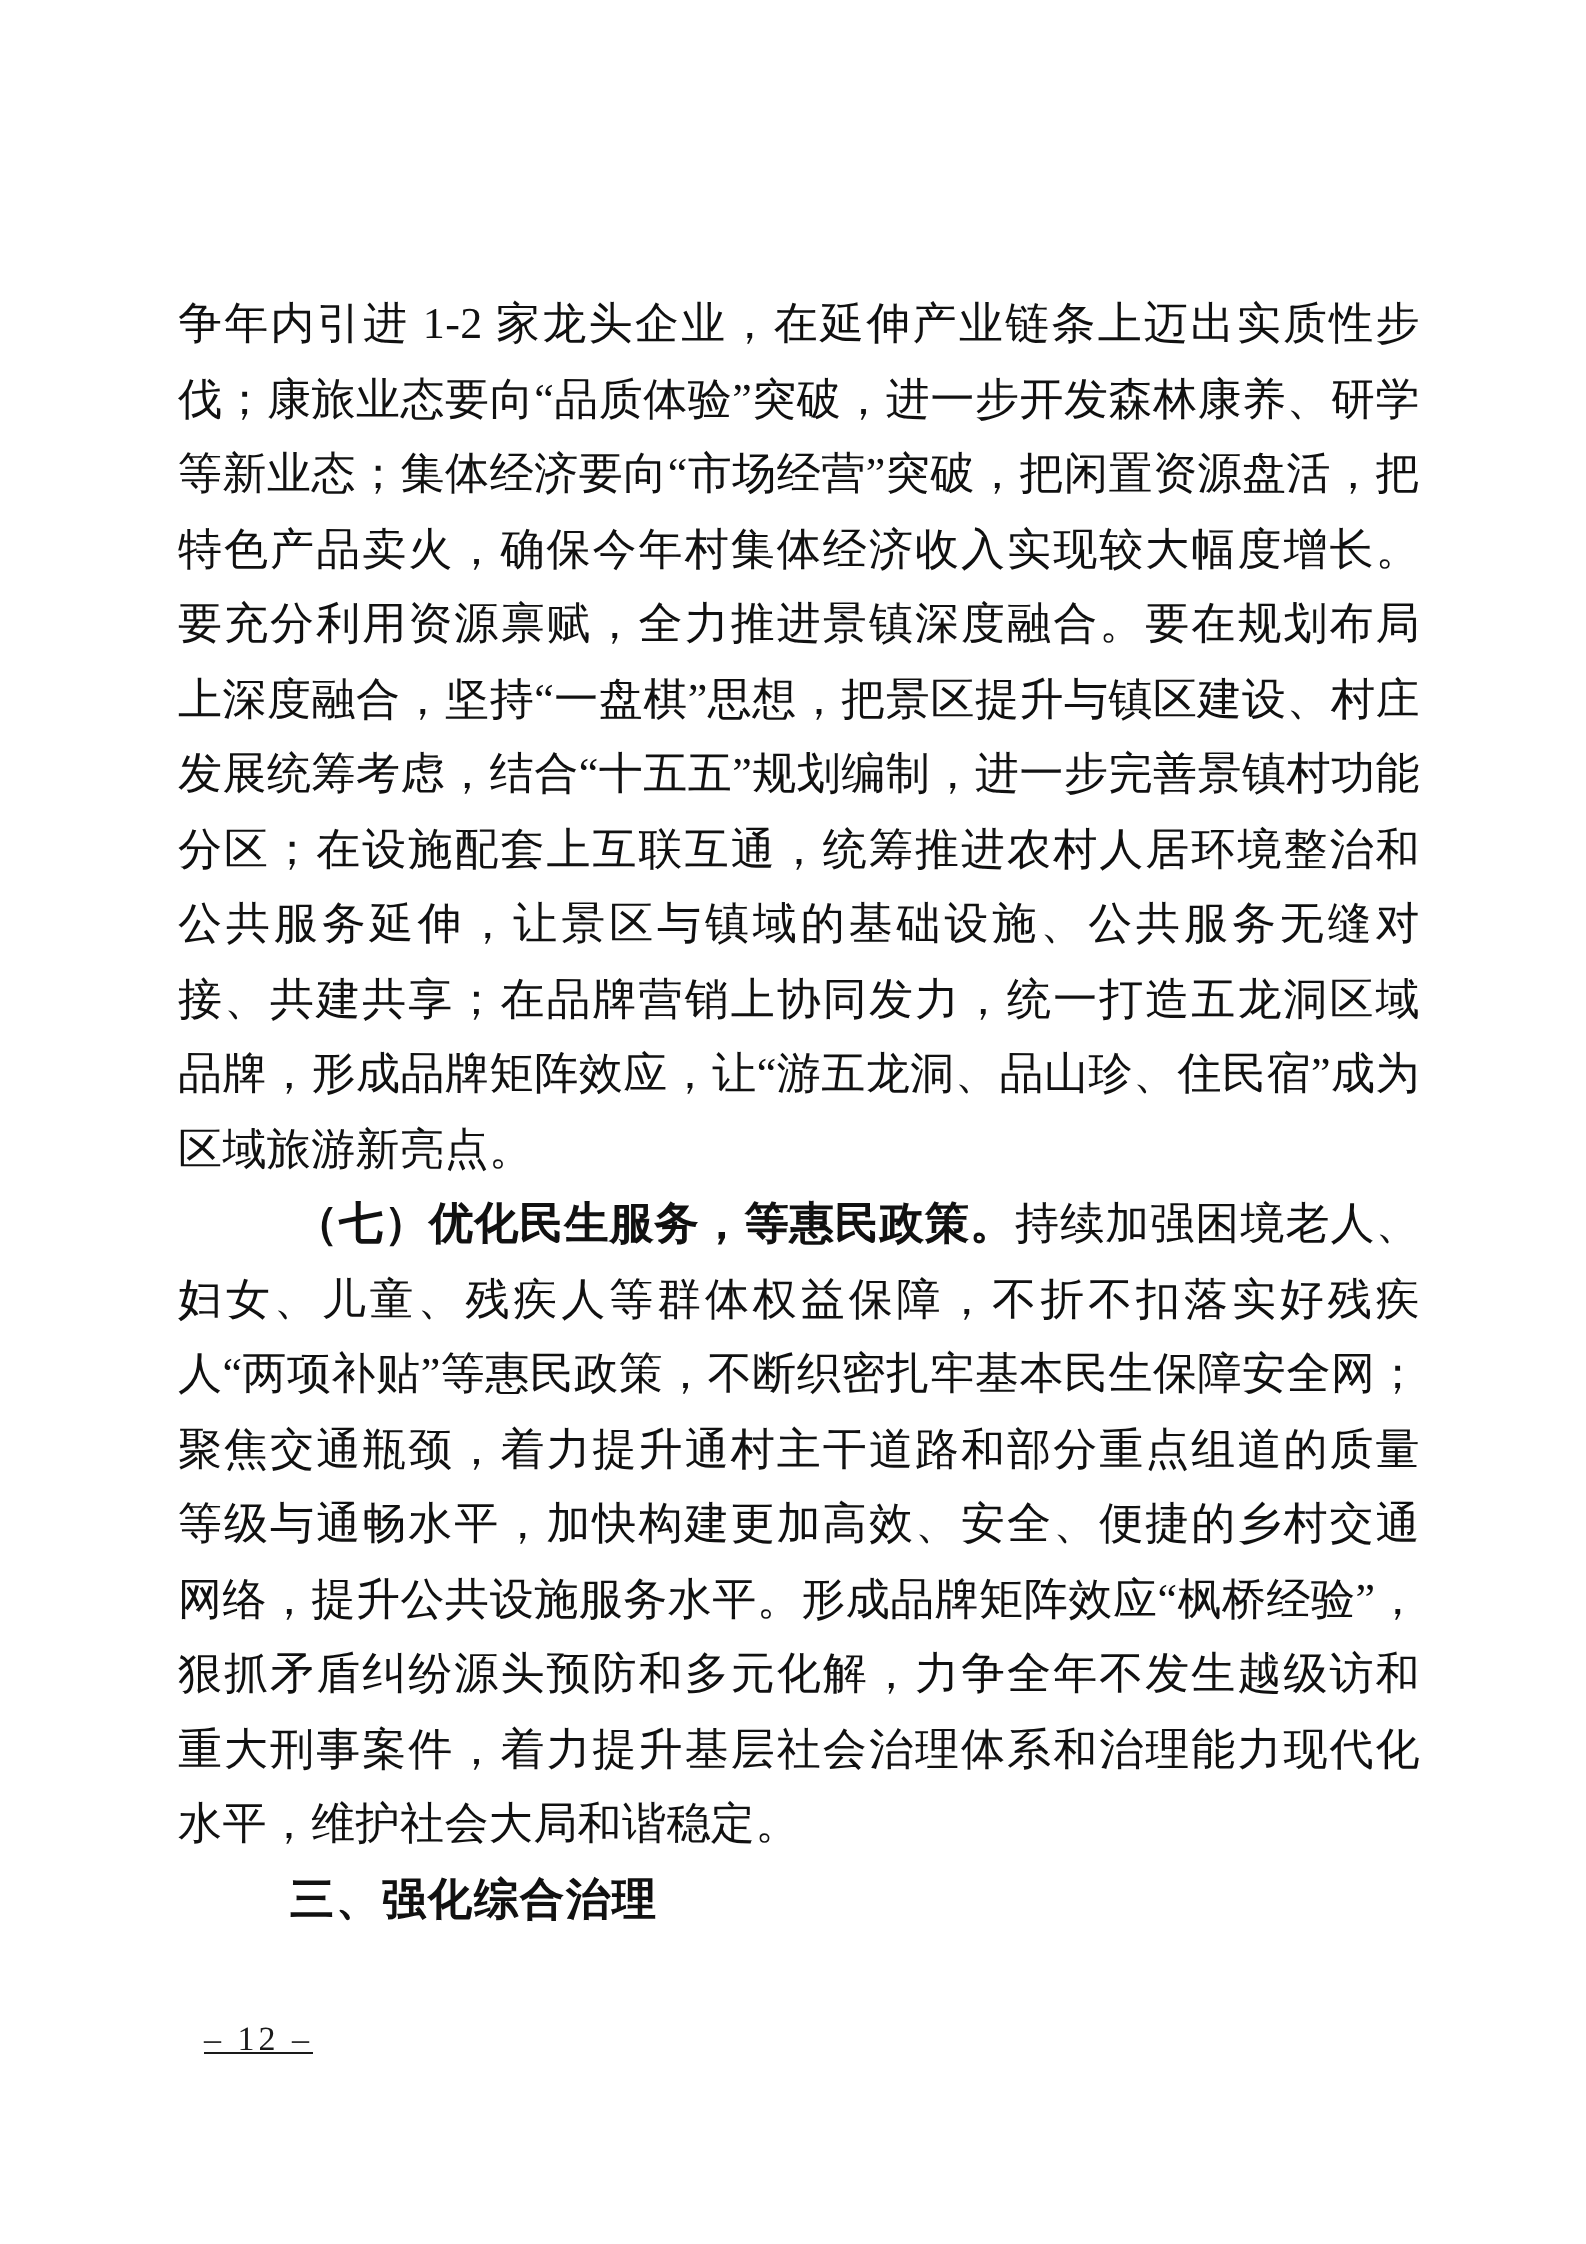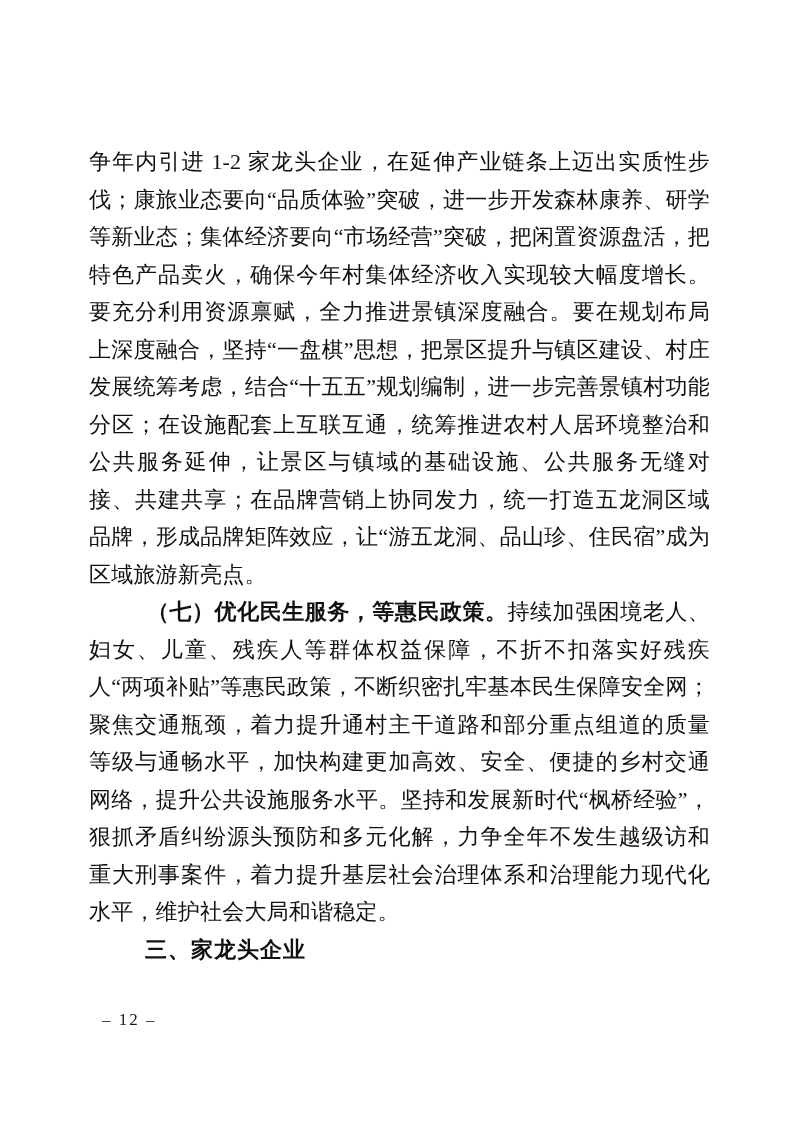--- a/index.html
+++ b/index.html
@@ -47,25 +47,26 @@
   }
   .page-number {
     position: absolute;
     left: 102px;
     top: 1008px;
     font-size: 17px;
     line-height: 24px;
     letter-spacing: 2px;
     color: #1a1a1a;
     font-family: "Liberation Serif", "DejaVu Serif", serif;
+    text-decoration: underline;
   }
 </style>
 </head>
 <body>
 
 <div class="page">
   <main class="content">
     <p class="para">争年内引进 1-2 家龙头企业，在延伸产业链条上迈出实质性步伐；康旅业态要向“品质体验”突破，进一步开发森林康养、研学等新业态；集体经济要向“市场经营”突破，把闲置资源盘活，把特色产品卖火，确保今年村集体经济收入实现较大幅度增长。要充分利用资源禀赋，全力推进景镇深度融合。要在规划布局上深度融合，坚持“一盘棋”思想，把景区提升与镇区建设、村庄发展统筹考虑，结合“十五五”规划编制，进一步完善景镇村功能分区；在设施配套上互联互通，统筹推进农村人居环境整治和公共服务延伸，让景区与镇域的基础设施、公共服务无缝对接、共建共享；在品牌营销上协同发力，统一打造五龙洞区域品牌，形成品牌矩阵效应，让“游五龙洞、品山珍、住民宿”成为区域旅游新亮点。</p>
-    <p class="para para-indented"><span class="lead-bold">（七）优化民生服务，等惠民政策。</span><span>持续加强困境老人、妇女、儿童、残疾人等群体权益保障，不折不扣落实好残疾人“两项补贴”等惠民政策，不断织密扎牢基本民生保障安全网；聚焦交通瓶颈，着力提升通村主干道路和部分重点组道的质量等级与通畅水平，加快构建更加高效、安全、便捷的乡村交通网络，提升公共设施服务水平。坚持和发展新时代“枫桥经验”，狠抓矛盾纠纷源头预防和多元化解，力争全年不发生越级访和重大刑事案件，着力提升基层社会治理体系和治理能力现代化水平，维护社会大局和谐稳定。</span></p>
-    <h2 class="section-heading">三、家龙头企业</h2>
+    <p class="para para-indented"><span class="lead-bold">（七）优化民生服务，等惠民政策。</span><span>持续加强困境老人、妇女、儿童、残疾人等群体权益保障，不折不扣落实好残疾人“两项补贴”等惠民政策，不断织密扎牢基本民生保障安全网；聚焦交通瓶颈，着力提升通村主干道路和部分重点组道的质量等级与通畅水平，加快构建更加高效、安全、便捷的乡村交通网络，提升公共设施服务水平。形成品牌矩阵效应“枫桥经验”，狠抓矛盾纠纷源头预防和多元化解，力争全年不发生越级访和重大刑事案件，着力提升基层社会治理体系和治理能力现代化水平，维护社会大局和谐稳定。</span></p>
+    <h2 class="section-heading">三、强化综合治理</h2>
   </main>
   <div class="page-number">– 12 –</div>
 </div>
 
 </body></html>

